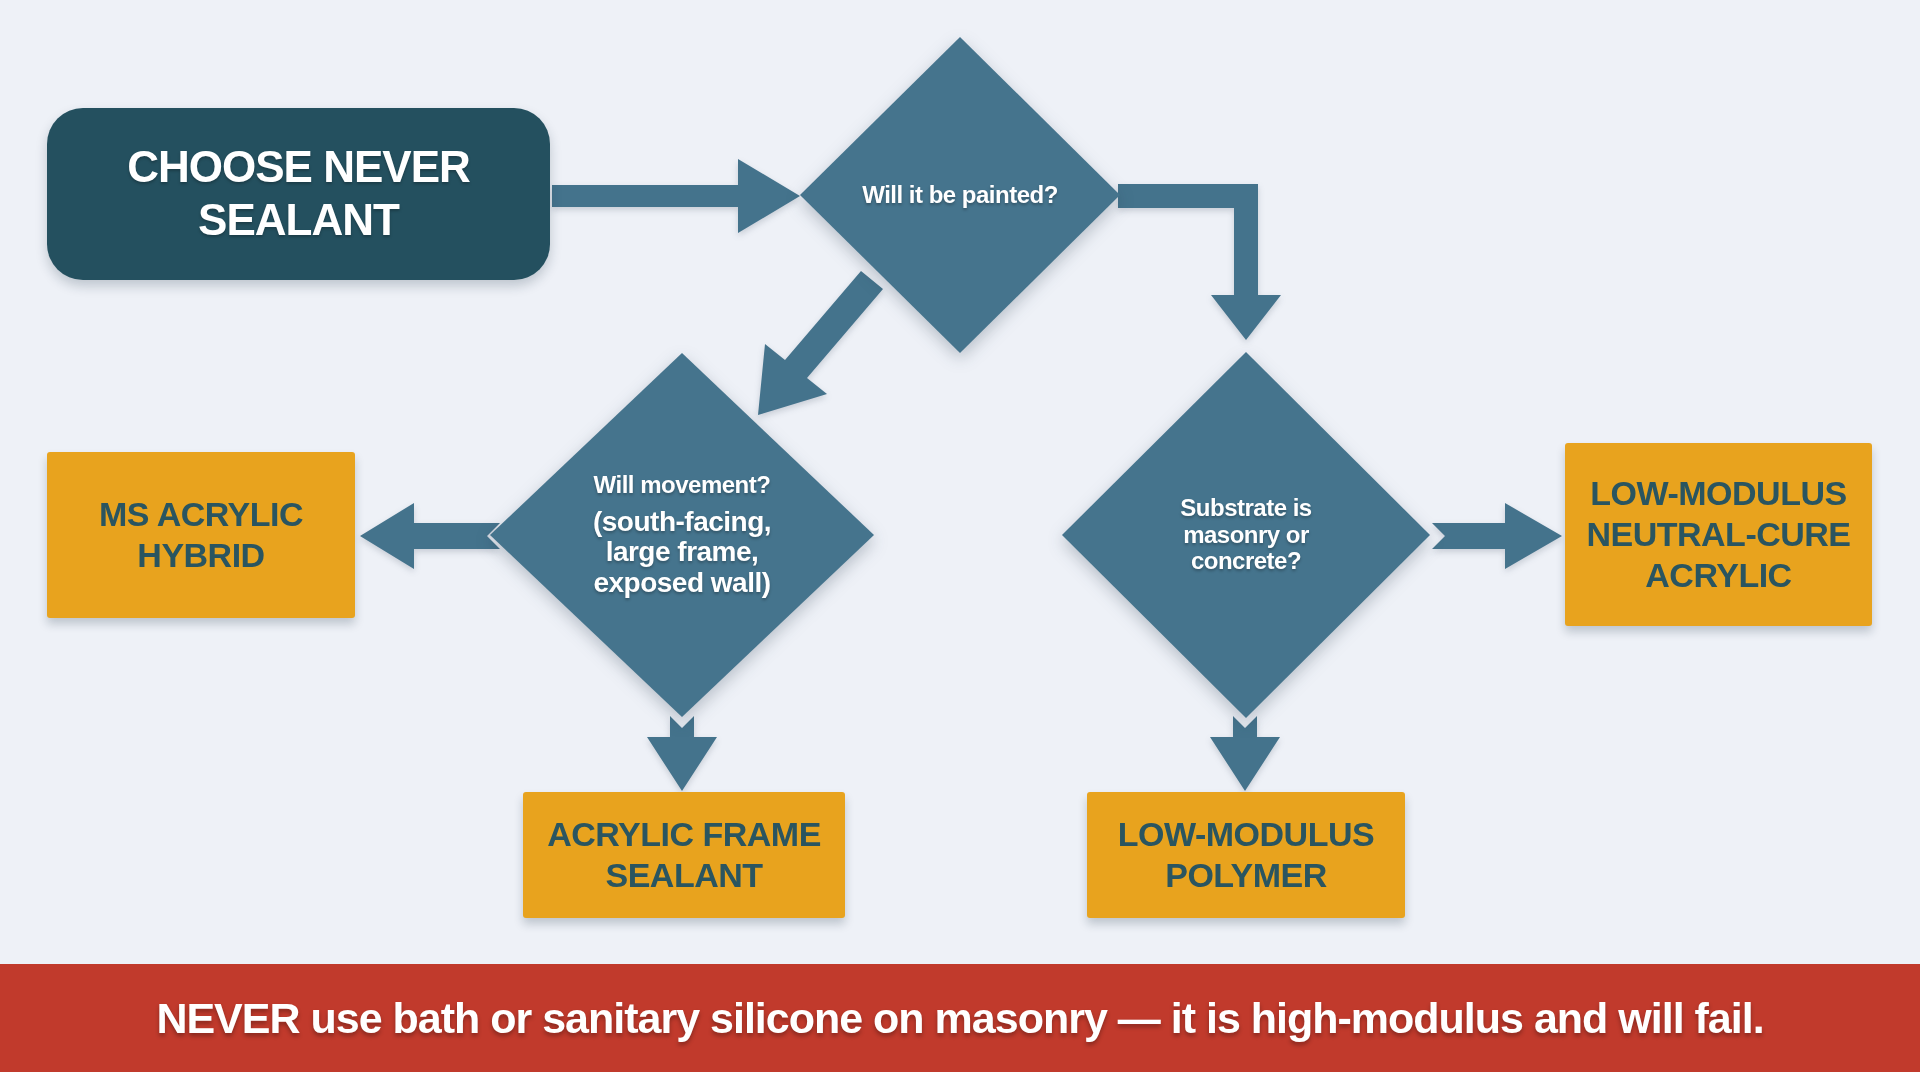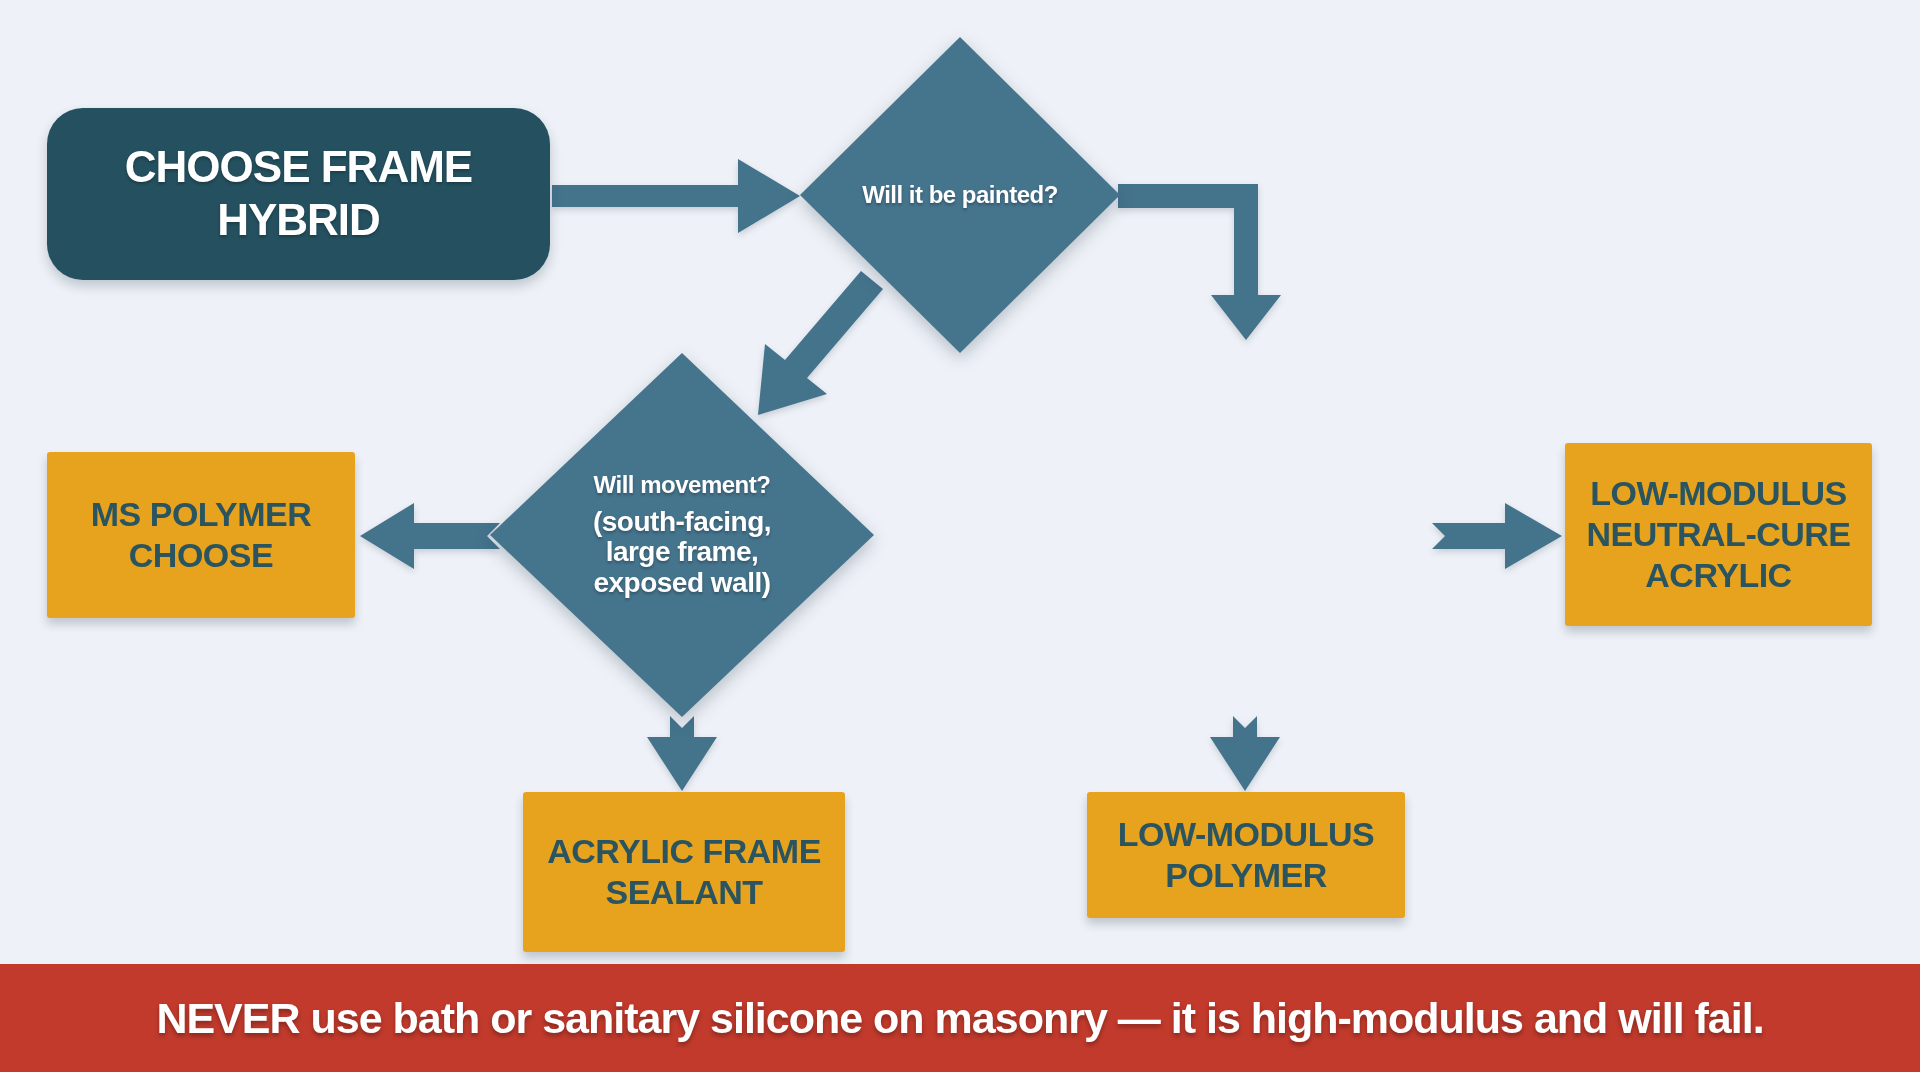--- a/index.html
+++ b/index.html
@@ -89,21 +89,21 @@
     box-shadow: 0 6px 10px rgba(25,45,65,.22);
     border-radius: 3px;
   }
   .result-box .label {
     color: var(--result-text, #2a5560);
     font-size: 34px; font-weight: 700;
     letter-spacing: -0.5px; line-height: 1.2;
     padding: 0 18px;
   }
   .box-ms       { left: 47px;   top: 452px; width: 308px; height: 166px; }
-  .box-acrylic  { left: 523px;  top: 792px; width: 322px; height: 160px; }
+  .box-acrylic  { left: 523px;  top: 792px; width: 322px; height: 126px; }
   .box-lowmod   { left: 1087px; top: 792px; width: 318px; height: 126px; }
   .box-neutral  { left: 1565px; top: 443px; width: 307px; height: 183px; }
 
   
   .warning-banner {
     position: absolute;
     left: 0; top: 964px;
     width: 1920px; height: 108px;
     background: var(--warning-banner, #c13a2c);
     display: flex; align-items: center; justify-content: center;
@@ -125,41 +125,47 @@
     <polygon points="552,185 738,185 738,159 800,196 738,233 738,207 552,207"></polygon>
     <polygon points="861,271 883,289 807,378 827,394 758,415 765,344 785,360"></polygon>
     <polygon points="1118,184 1258,184 1258,295 1281,295 1246,340 1211,295 1234,295 1234,208 1118,208"></polygon>
     <polygon points="360,536 414,503 414,523 500,523 487,536 500,549 414,549 414,569"></polygon>
     <polygon points="670,716 682,728 694,716 694,737 717,737 682,791 647,737 670,737"></polygon>
     <polygon points="1432,523 1445,536 1432,549 1505,549 1505,569 1562,536 1505,503 1505,523"></polygon>
     <polygon points="1233,716 1245,728 1257,716 1257,737 1280,737 1245,791 1210,737 1233,737"></polygon>
   </svg>
 
   <div class="start-node">
-    <div class="label">CHOOSE FRAME HYBRID</div>
+    <div class="label">CHOOSE NEVER SEALANT</div>
   </div>
 
   <div class="diamond diamond-painted">
     <div class="shape"></div>
     <div class="text-wrap">
       <div class="question">Will it be painted?</div>
     </div>
   </div>
 
   <div class="diamond diamond-movement">
     <div class="shape"></div>
     <div class="text-wrap">
       <div class="question">Will movement?</div>
       <div class="note">(south-facing, large frame, exposed wall)</div>
     </div>
   </div>
 
+  <div class="diamond diamond-substrate">
+    <div class="shape"></div>
+    <div class="text-wrap">
+      <div class="question">Substrate is masonry or concrete?</div>
+    </div>
+  </div>
 
   <div class="result-box box-ms">
-    <div class="label">MS POLYMER CHOOSE</div>
+    <div class="label">MS ACRYLIC HYBRID</div>
   </div>
 
   <div class="result-box box-acrylic">
     <div class="label">ACRYLIC FRAME SEALANT</div>
   </div>
 
   <div class="result-box box-lowmod">
     <div class="label">LOW-MODULUS POLYMER</div>
   </div>
 

